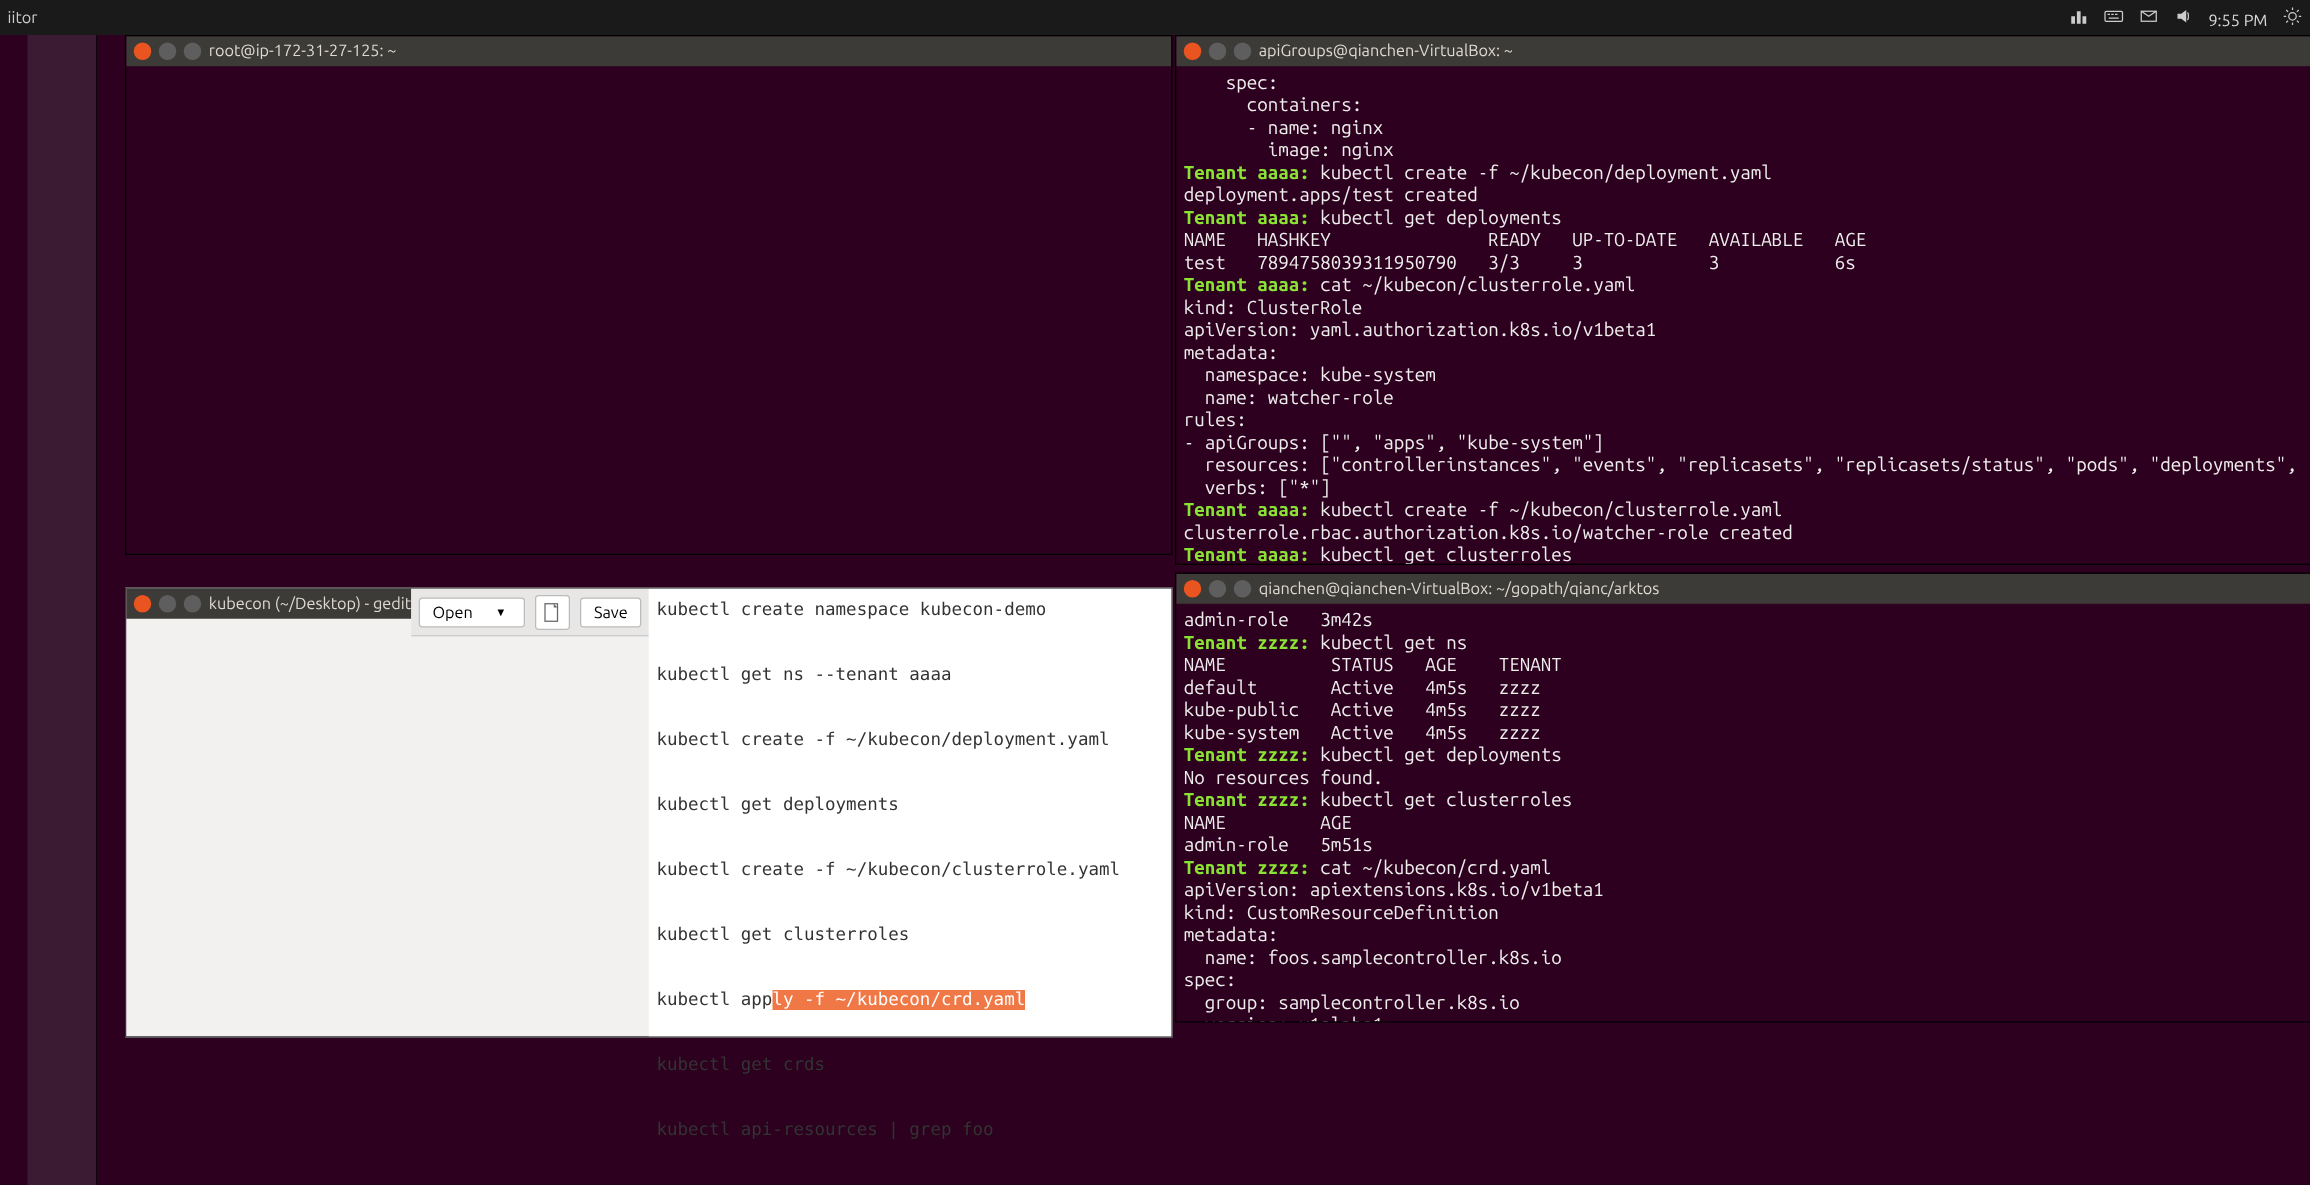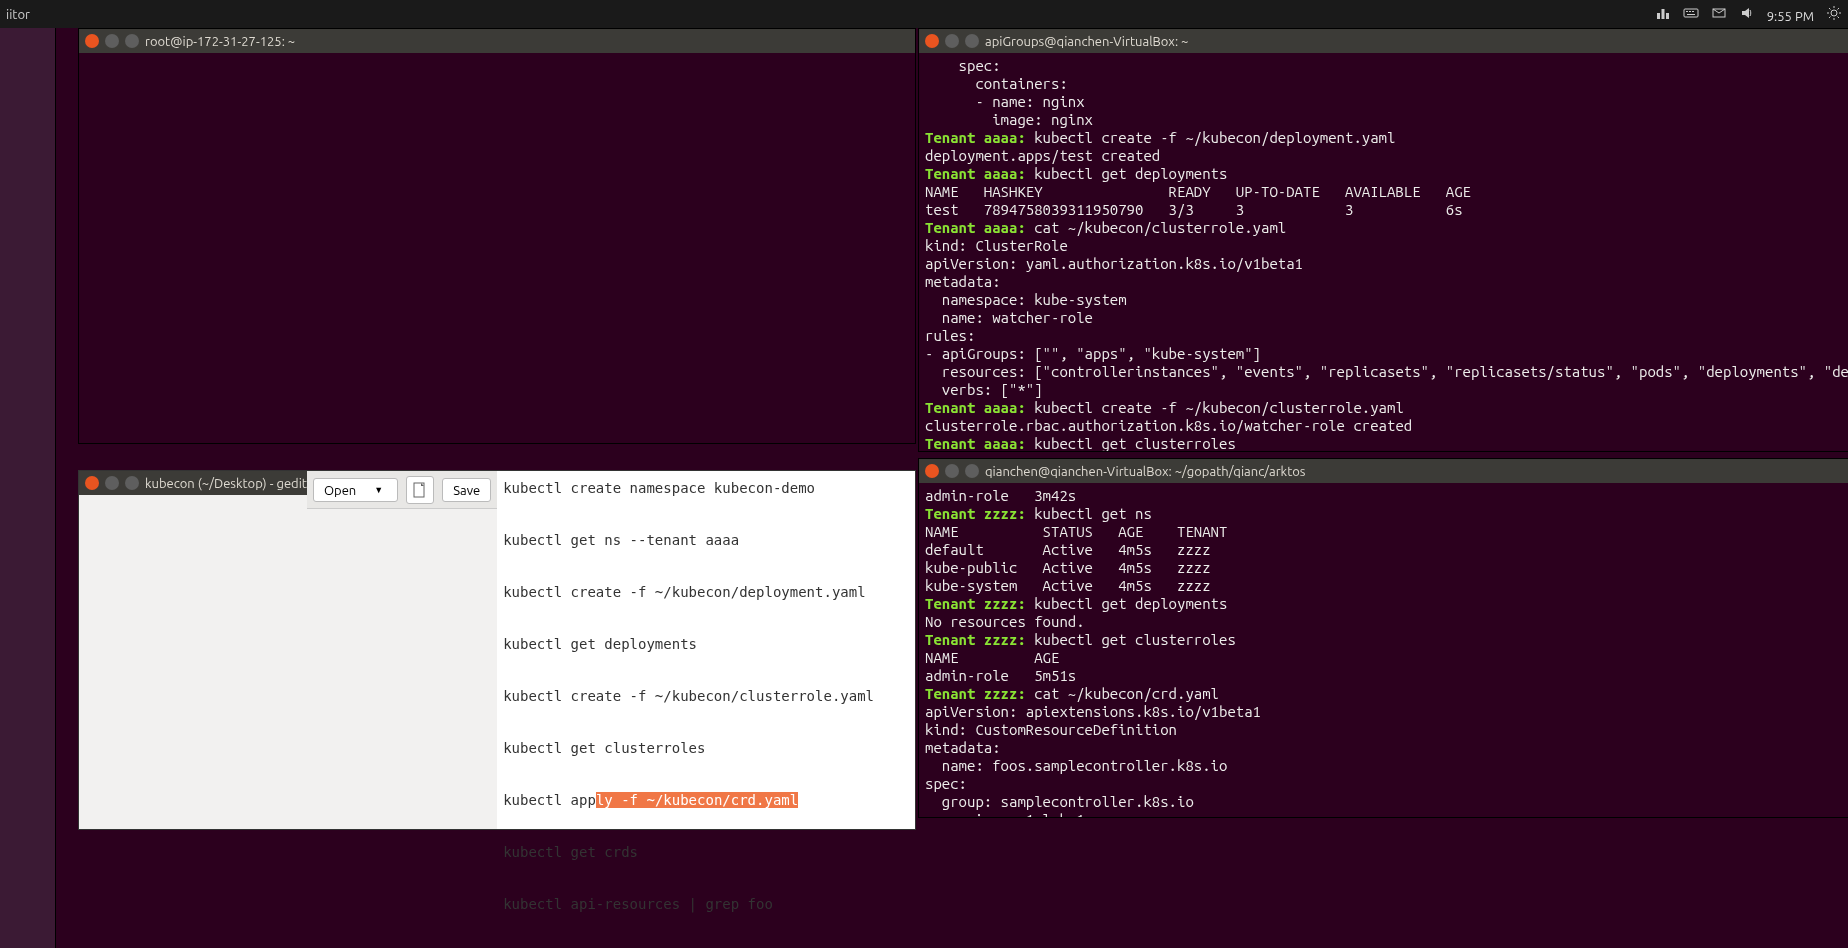--- a/index.html
+++ b/index.html
@@ -26,20 +26,21 @@
     font-size: 13px;
   }
   .sys-left { color: #ccc; }
   .sys-right { display: flex; gap: 12px; align-items: flex-end; }
   .sys-icon { color: #ccc; display: inline-block; }
   .sys-icon svg { width: 16px; height: 16px; fill: #ccc; }
 
   .workspace {
     display: flex;
     height: calc(100% - 28px);
+    margin-left: 22px;
   }
   .launcher {
     width: 56px;
     background: #3b1a34;
     border-right: 1px solid #000;
   }
   .main-area {
     flex: 1;
     position: relative;
     background: #2c001e;

